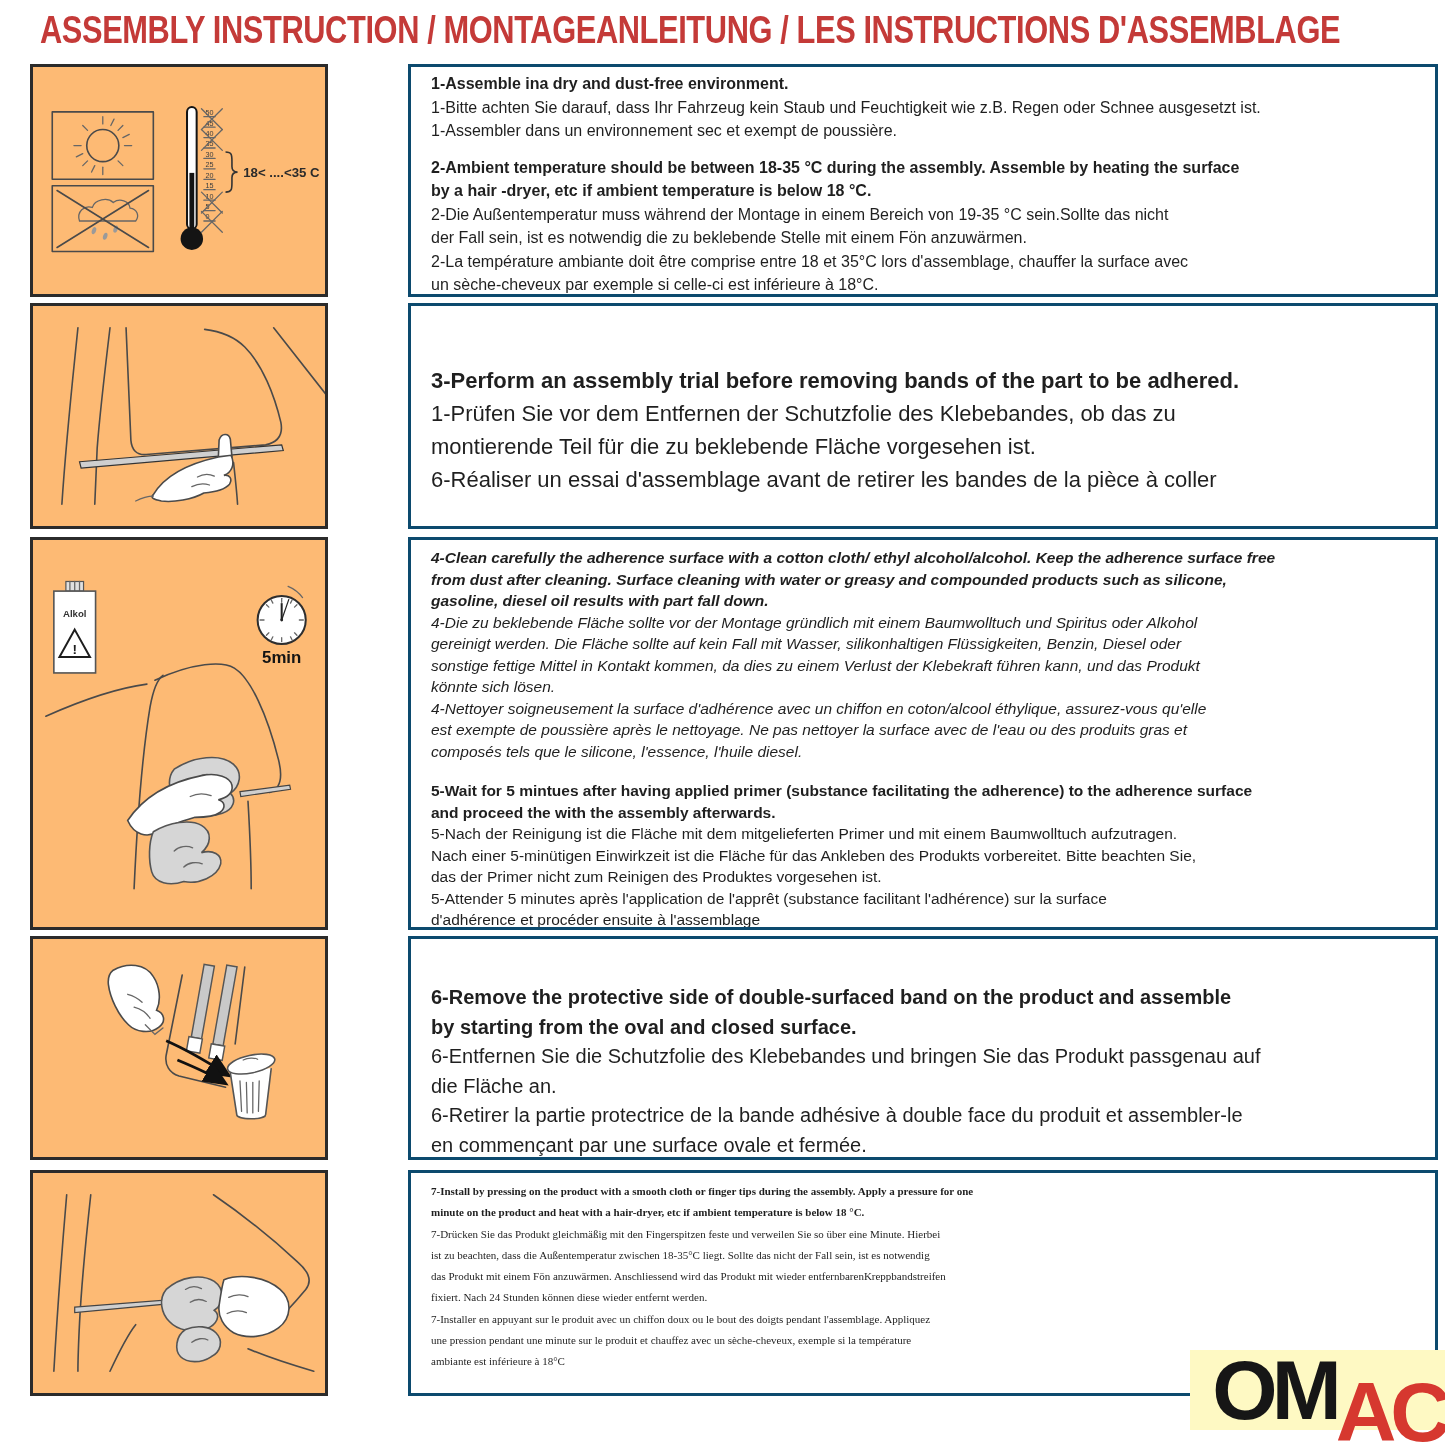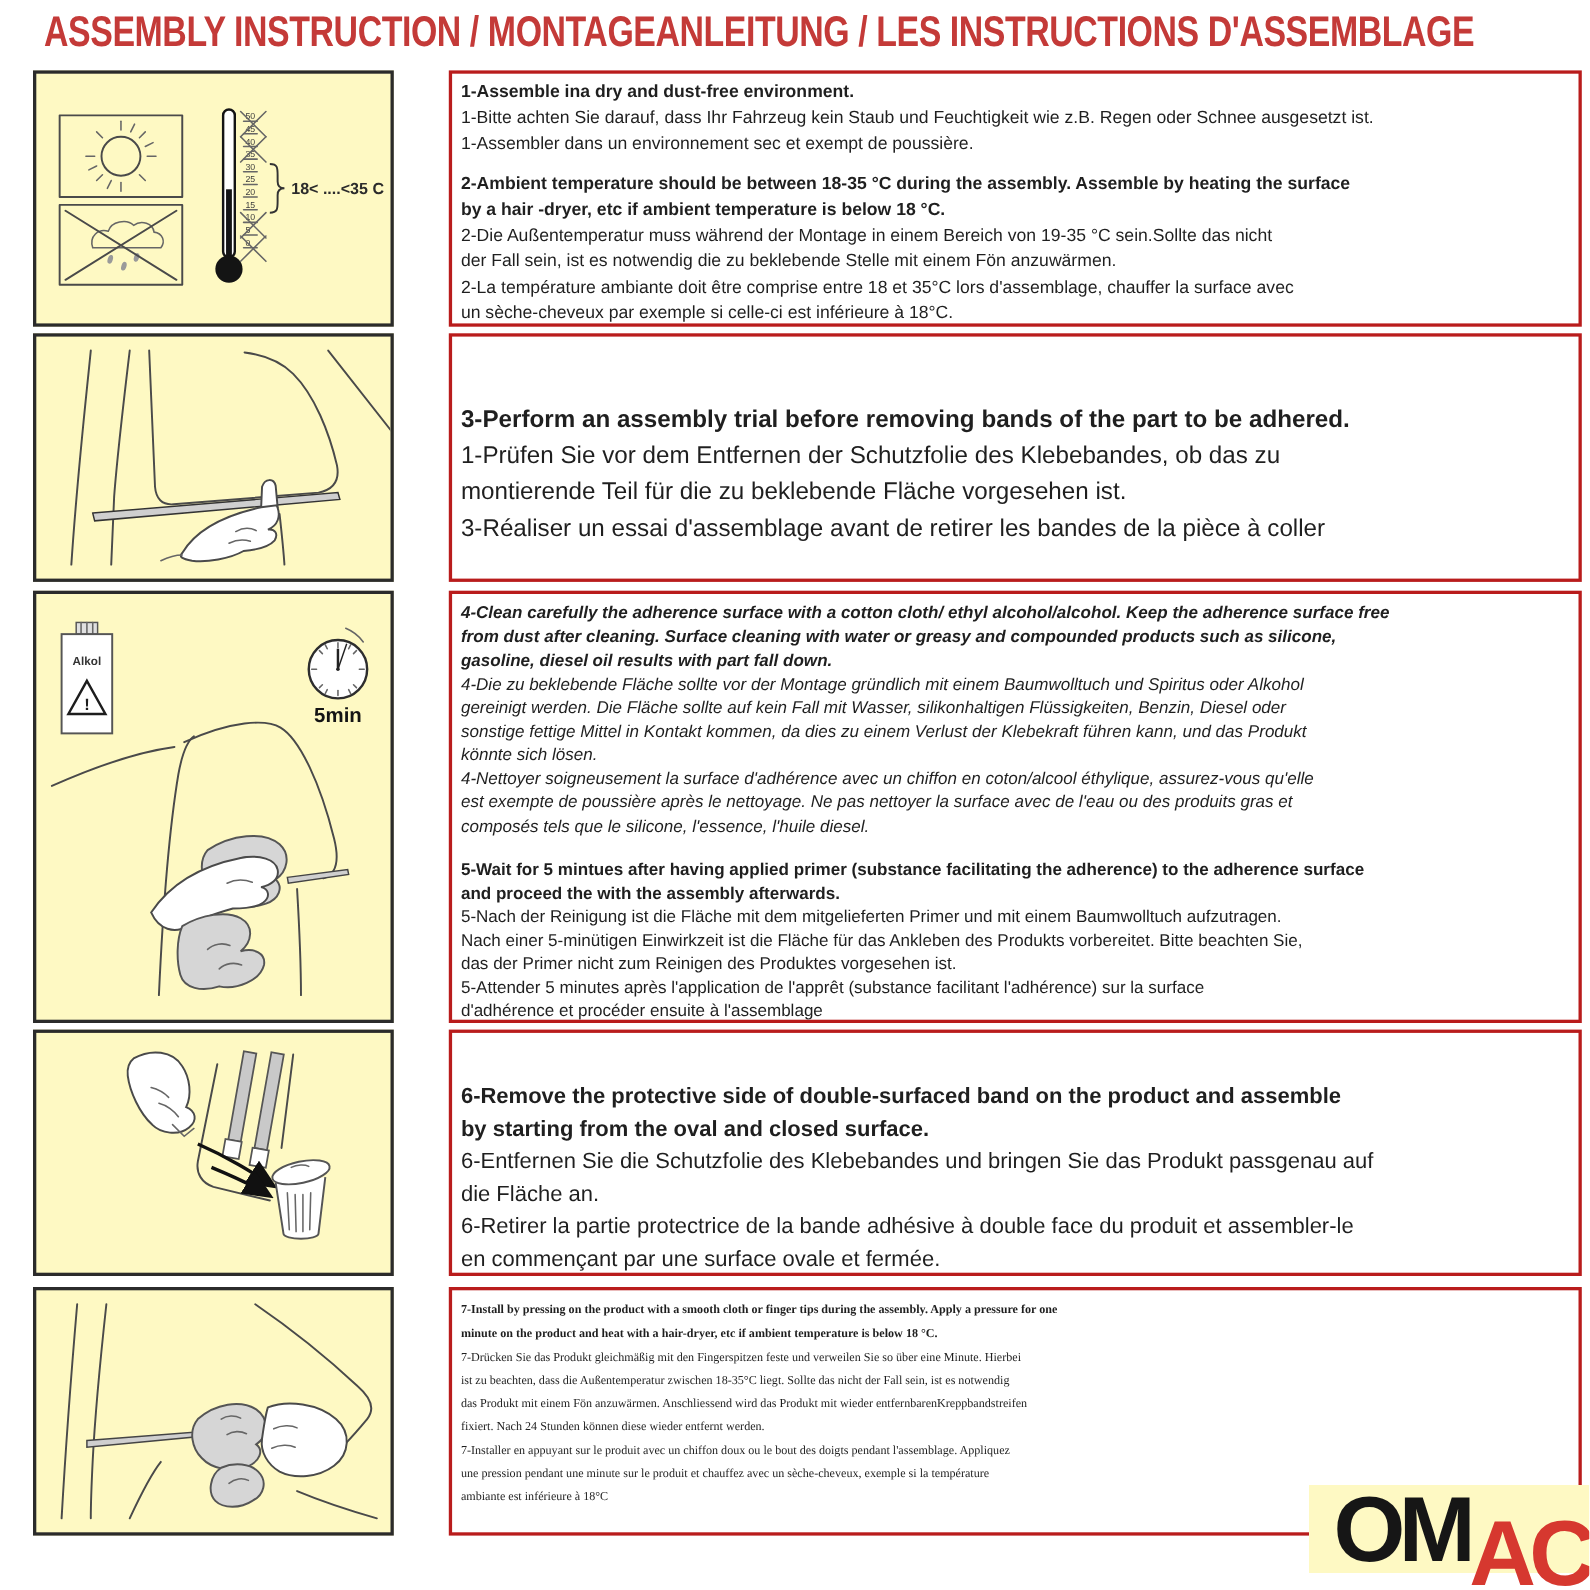--- a/index.html
+++ b/index.html
@@ -9,28 +9,28 @@
     font-family:"Liberation Sans", sans-serif;
   }
   .title {
     position:absolute; top:8px; left:40px; margin:0;
     font-size:39px; font-weight:bold; color:#c43a38;
     letter-spacing:-0.5px; white-space:nowrap;
     transform:scaleX(0.79); transform-origin:left center;
   }
   .row { position:absolute; left:0; width:1445px; }
   .imgbox {
-    position:absolute; top:0; left:30px; width:328px; height:100%;
-    border:3px solid #2b2b2b; background:#fef9c3; box-sizing:border-box; overflow:hidden;text-align:right;
+    position:absolute; top:0; left:30px; width:298px; height:100%;
+    border:3px solid #2b2b2b; background:#fdba74; box-sizing:border-box; overflow:hidden;text-align:right;
   }
   .imgbox svg { display:block; width:100%; height:100%; }
   .textbox {
     position:absolute; top:0; left:408px; width:1030px; height:100%;
-    border:3px solid #b91c1c; background:#fff; box-sizing:border-box;
-    padding:5px 14px 0 8px; overflow:hidden;
+    border:3px solid #0c4a6e; background:#fff; box-sizing:border-box;
+    padding:5px 14px 0 20px; overflow:hidden;
   }
   p { margin:0; white-space:pre-line; }
   .en { font-weight:bold; }
   
   .tb1 { font-size:16px;   line-height:23.5px; }
   .tb1 .sec1 { margin-bottom:13px; }
   .tb2 { font-size:22px;   line-height:33px; padding-top:58px; }
   .tb3 { font-size:15.5px; line-height:21.5px; padding-top:7px; }
   .tb3 .sec1 { margin-bottom:18px;font-style:italic; }
   .tb4 { font-size:20px;   line-height:29.5px; padding-top:44px; }
@@ -166,21 +166,21 @@
           <path d="M205,186 C212,182 220,182 226,185" class="thin"></path>
           <path d="M198,198 C206,194 214,194 220,196" class="thin"></path>
           <path d="M128,216 C136,212 144,210 150,210" class="thin"></path>
         </g>
       </svg>
     </div>
     <div class="textbox tb2">
       <p class="en">3-Perform an assembly trial before removing bands of the part to be adhered.</p>
       <p class="de">1-Prüfen Sie vor dem Entfernen der Schutzfolie des Klebebandes, ob das zu
 montierende Teil für die zu beklebende Fläche vorgesehen ist.</p>
-      <p class="fr">3-Réaliser un essai d'assemblage avant de retirer les bandes de la pièce à coller</p>
+      <p class="fr">6-Réaliser un essai d'assemblage avant de retirer les bandes de la pièce à coller</p>
     </div>
   </section>
 
   <section class="row" style="top:537px;height:393px;">
     <div class="imgbox">
       <svg viewBox="0 0 364 387">
         <g>
           <rect x="41" y="4" width="22" height="12" fill="#e0e0e0" stroke="#555" stroke-width="1.5"></rect>
           <line x1="46" y1="4" x2="46" y2="16" class="thin"></line>
           <line x1="52" y1="4" x2="52" y2="16" class="thin"></line>

